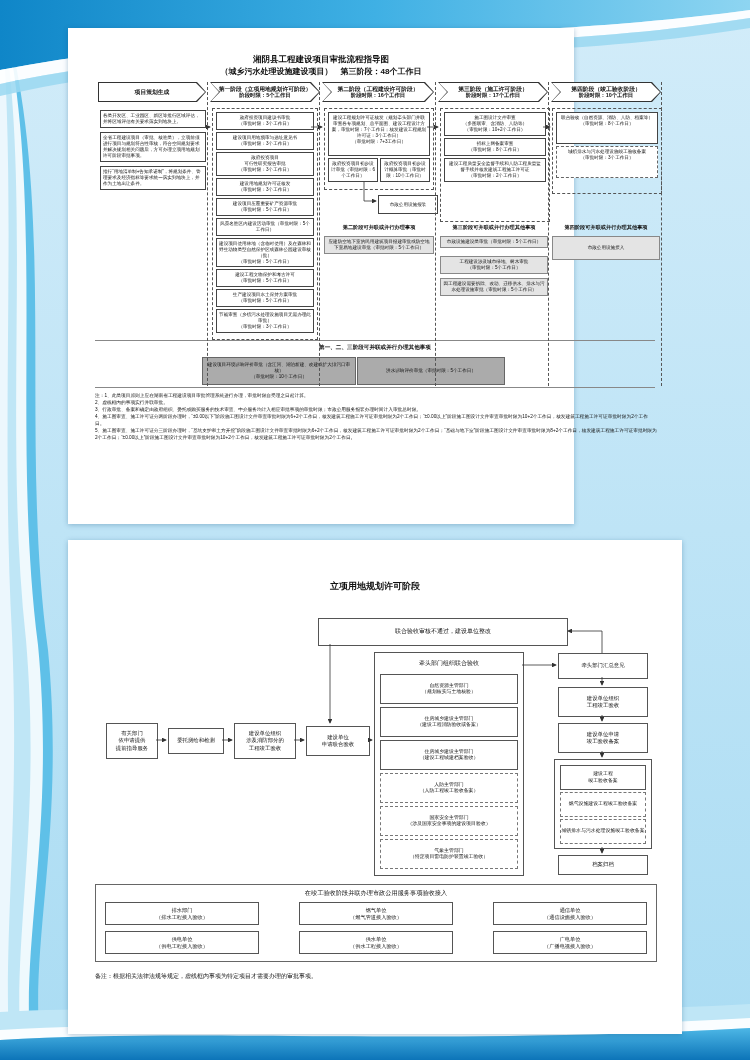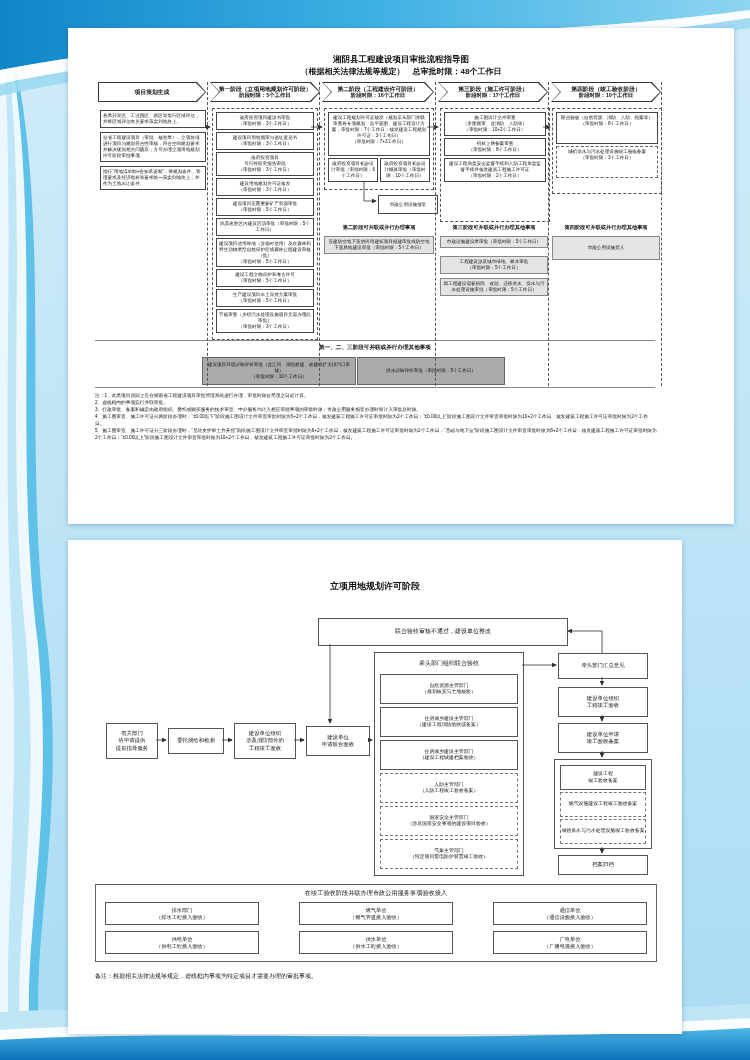--- a/index.html
+++ b/index.html
@@ -1,20 +1,20 @@
 <!DOCTYPE html>
 <html><head>
 <meta charset="utf-8">
 <style>
   html,body{margin:0;padding:0;}
   body{width:750px;height:1060px;position:relative;overflow:hidden;
        font-family:"Liberation Sans","DejaVu Sans",sans-serif;color:#111;}
   #bg{position:absolute;inset:0;z-index:0;}
   .panel{position:absolute;background:#fff;z-index:2;box-shadow:0 1px 5px rgba(10,70,120,.3);}
-  #panel1{left:68px;top:28px;width:666px;height:496px;}
+  #panel1{left:68px;top:28px;width:506px;height:496px;}
   #panel2{left:68px;top:540px;width:614px;height:494px;}
   .ttl{position:absolute;left:0;width:100%;text-align:center;font-weight:bold;}
   .chev{position:absolute;height:20px;background:#333;}
   .chev-in{position:absolute;inset:1px;background:#fff;display:flex;flex-direction:column;
            justify-content:center;align-items:center;line-height:1.15;}
   .cp-f{clip-path:polygon(0 0,calc(100% - 9px) 0,100% 50%,calc(100% - 9px) 100%,0 100%);}
   .cp-m{clip-path:polygon(0 0,calc(100% - 9px) 0,100% 50%,calc(100% - 9px) 100%,0 100%,9px 50%);}
   .chev-l{font-size:5.8px;font-weight:bold;white-space:nowrap;}
   .chev-s{font-size:5.4px;font-weight:bold;}
   .sep{position:absolute;width:0;border-left:1px dashed #555;z-index:1;}
@@ -66,21 +66,21 @@
   <path d="M0,70 C120,46 260,38 420,34 C560,30 660,22 750,10 L750,0 L0,0 Z" fill="url(#gTop)"></path>
   <path d="M0,84 C120,58 280,48 430,44 C580,40 672,30 750,18 L750,10 C660,22 560,30 420,34 C260,38 120,46 0,70 Z" fill="#ffffff" opacity="0.9"></path>
   <path d="M0,96 C120,68 280,58 432,54 C582,50 676,40 750,28 L750,18 C672,30 580,40 430,44 C280,48 120,58 0,84 Z" fill="#9ad8f1" opacity="0.85"></path>
   <path d="M0,1012 C180,1002 420,1022 750,1004 L750,1060 L0,1060 Z" fill="#bfe6f6"></path>
   <path d="M0,1030 C200,1018 430,1036 750,1018 L750,1028 C430,1046 200,1028 0,1040 Z" fill="#ffffff" opacity="0.92"></path>
   <path d="M0,1040 C200,1028 430,1046 750,1028 L750,1060 L0,1060 Z" fill="url(#gBot)"></path>
 </svg>
 
 <div id="panel1" class="panel">
   <div class="ttl" style="top:26px;font-size:8.5px;">湘阴县工程建设项目审批流程指导图</div>
-  <div class="ttl" style="top:38px;font-size:8px;">（根据相关法律法规等规定）　总审批时限：48个工作日</div>
+  <div class="ttl" style="top:38px;font-size:8px;">（城乡污水处理设施建设项目）　第三阶段：48个工作日</div>
 
   <div class="sep" style="left:139px;top:54px;height:304px;"></div>
   <div class="sep" style="left:251px;top:54px;height:304px;"></div>
   <div class="sep" style="left:367px;top:54px;height:304px;"></div>
   <div class="sep" style="left:480px;top:54px;height:304px;"></div>
   <div class="sep" style="left:593px;top:54px;height:304px;"></div>
 
   <div class="chev cp-f" style="left:30px;top:54px;width:108px;">
     <div class="chev-in cp-f">
         <span class="chev-l">项目策划生成</span>

